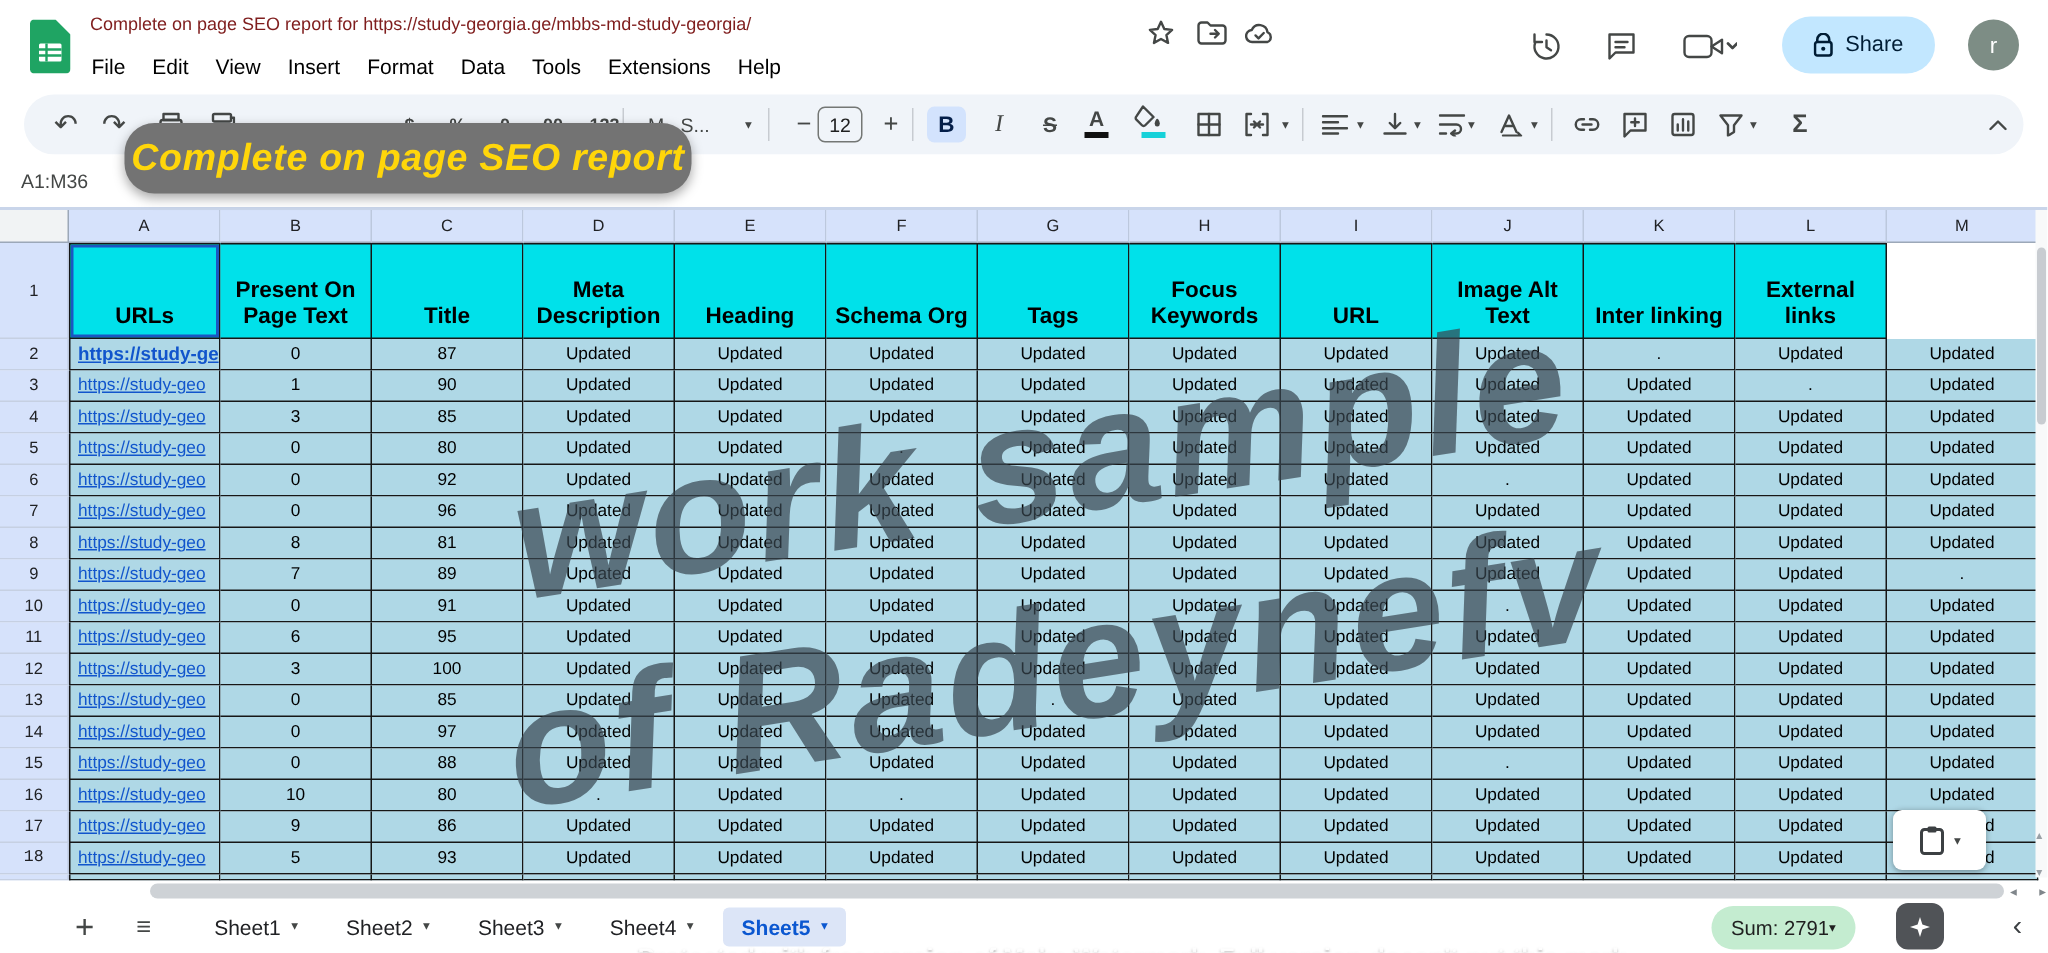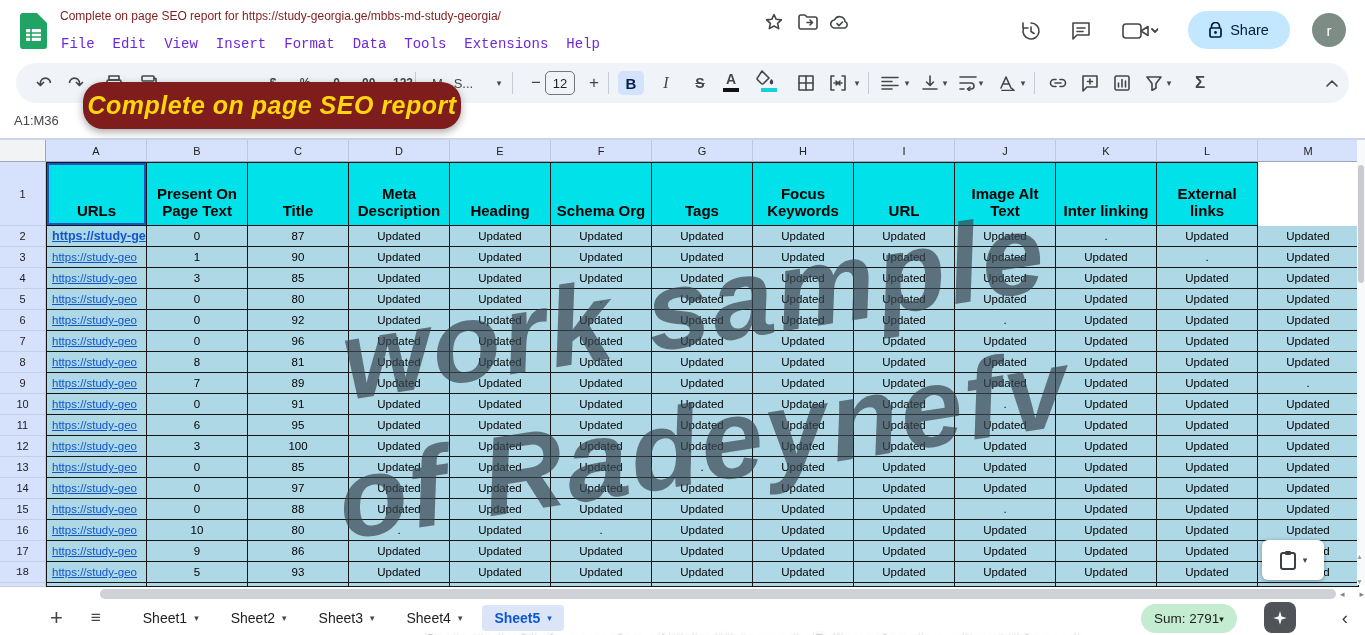--- a/index.html
+++ b/index.html
@@ -7,21 +7,21 @@
          font-family:"Liberation Sans","DejaVu Sans",sans-serif; color:#1f1f1f; }
   svg { display:block; }
   .ic { stroke:#444746; fill:none; stroke-width:1.6; stroke-linecap:round; stroke-linejoin:round; }
 
   
   .topbar { position:absolute; left:0; top:0; width:1365px; height:58px; background:#fff; }
   .sheets-logo { position:absolute; left:20px; top:13px; width:27px; height:36px; }
   .doc-title { position:absolute; left:60px; top:9px; font-size:12px; color:#7f1d1d; white-space:nowrap; }
   .title-ico { position:absolute; top:12px; width:20px; height:20px; display:flex; align-items:center; justify-content:center; }
   .menubar { position:absolute; left:52px; top:33px; display:flex; }
-  .menu-item { font-size:14px; color:#6d28d9; padding:3px 9px; border-radius:6px; cursor:default;font-family:Liberation Mono, monospace; }
+  .menu-item { font-size:14px; color:#000000; padding:3px 9px; border-radius:6px; cursor:default; }
   .right-ico { position:absolute; top:16px; width:30px; height:30px; display:flex; align-items:center; justify-content:center; }
   .share-btn { position:absolute; left:1188px; top:11px; width:102px; height:38px; border-radius:19px;
                background:#c2e7ff; display:flex; align-items:center; justify-content:center; gap:8px; }
   .share-btn span { font-size:14.5px; font-weight:500; color:#001d35; }
   .avatar { position:absolute; left:1312px; top:13px; width:34px; height:34px; border-radius:50%;
             background:#7d8d85; color:#fff; font-size:15px; display:flex; align-items:center; justify-content:center; }
 
   
   .toolbar { position:absolute; left:16px; top:63px; width:1333px; height:40px; border-radius:20px; background:#f0f4f9; }
   .tbi { position:absolute; top:0; height:40px; width:28px; display:flex; align-items:center; justify-content:center;
@@ -39,21 +39,21 @@
   .ital { font-style:italic; font-family:"Liberation Serif",serif; font-size:16px; }
   .strik { text-decoration:line-through; font-size:14px; font-weight:bold; }
   .a-color { position:absolute; left:702px; top:7px; width:26px; height:26px; text-align:center; }
   .a-color .A { font-size:14px; font-weight:bold; color:#444746; line-height:18px; }
   .a-color .bar { margin:0 auto; width:16px; height:4px; background:#111; }
   .fill-ic { position:absolute; left:740px; top:7px; width:26px; height:26px; }
   .fill-ic .bar { margin:2px auto 0; width:16px; height:4px; background:#16d1d9; }
   .chev-up { position:absolute; left:1302px; top:0; width:28px; height:40px; display:flex; align-items:center; justify-content:center; }
 
   
-  .badge { position:absolute; left:83px; top:82px; width:378px; height:47px; background:#7f1d1d; border-radius:20px;
+  .badge { position:absolute; left:83px; top:82px; width:378px; height:47px; background:#737373; border-radius:20px;
            display:flex; align-items:center; justify-content:center; z-index:40; box-shadow:0 3px 8px rgba(0,0,0,.35); }
   .badge span { color:#ffd60a; font-size:25px; font-weight:800; font-style:italic; letter-spacing:.5px; white-space:nowrap; }
 
   
   .formula-row { position:absolute; left:0; top:103px; width:1365px; height:37px; background:#fff; border-bottom:2px solid #c9d5ea; }
   .name-box { position:absolute; left:14px; top:10px; font-size:13px; color:#444746; }
 
   
   .grid { position:absolute; left:0; top:140px; width:1359px; }
   .corner { position:absolute; left:0; top:0; width:46px; height:22px; background:#f1f3f4; border-right:1px solid #9ca8b8; border-bottom:1px solid #9ca8b8; }

